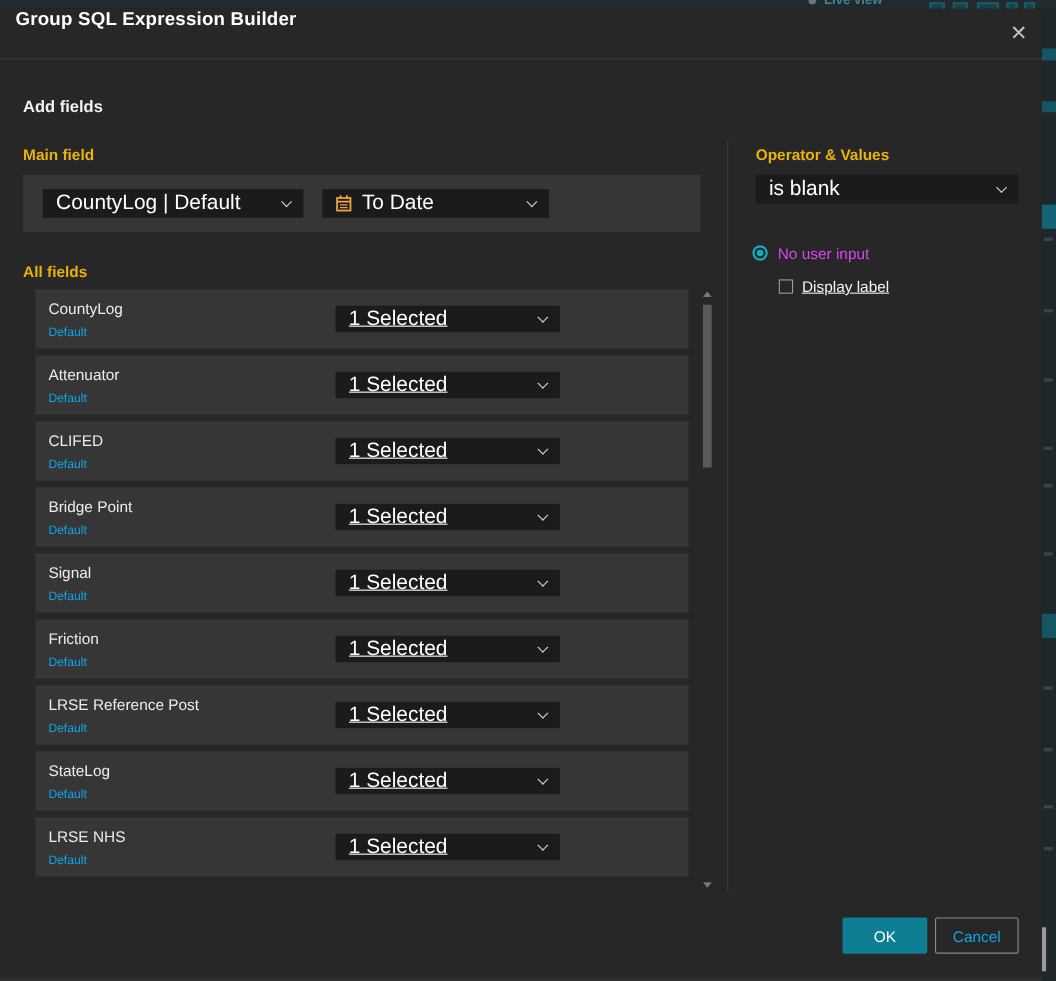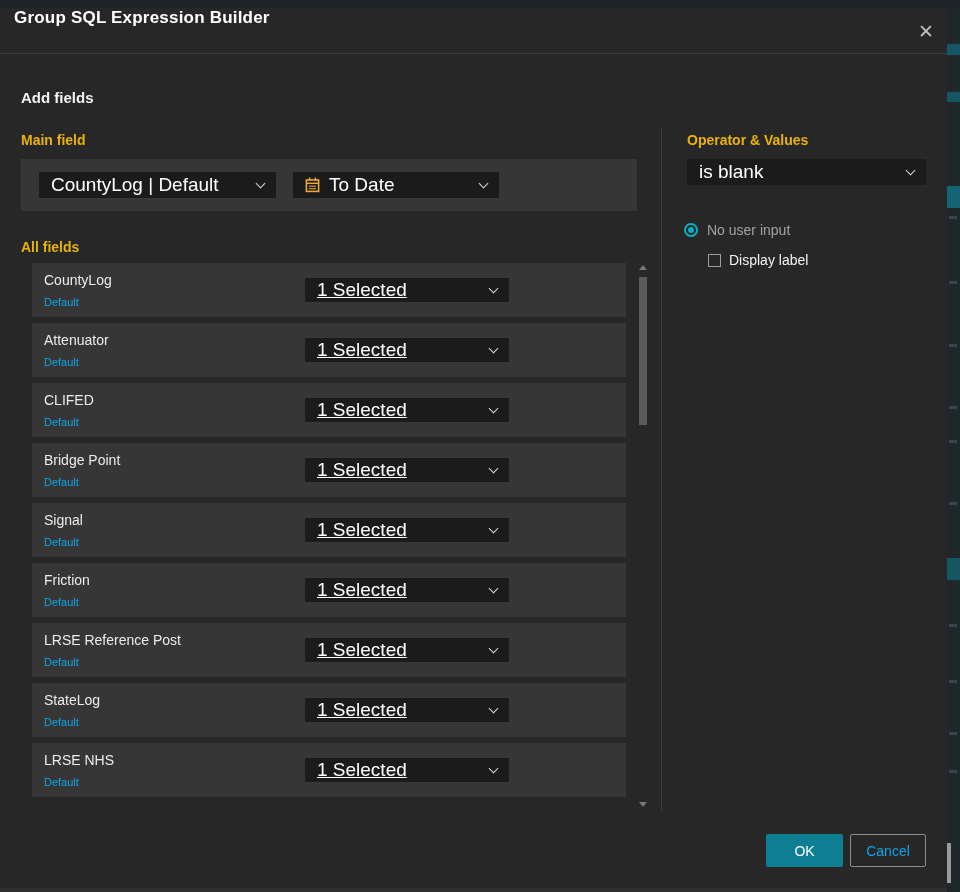--- a/index.html
+++ b/index.html
@@ -78,40 +78,51 @@
 
   
   .dd-operator { position:absolute; left:687px; top:151px; width:239px; height:26px; }
   .radio-row { position:absolute; left:684px; top:214px; display:flex;
             align-items:center; gap:9px; cursor:pointer; }
   .radio-outer { width:14px; height:14px; border-radius:50%;
             border:2px solid var(--radio-teal,#0caebf); display:flex;
             align-items:center; justify-content:center; background:#272727; flex:none; }
   .radio-inner { width:6px; height:6px; border-radius:50%;
             background:var(--radio-teal,#0caebf); }
-  .radio-label { font-size:14px; color:#a3a3a3; }
+  .radio-label { font-size:14px; color:#d946ef; }
   .check-row { position:absolute; left:708px; top:244px; display:flex;
             align-items:center; gap:8px; cursor:pointer; }
   .checkbox { width:13px; height:13px; border:1.5px solid #9c9c9c;
             background:transparent; flex:none; }
-  .check-label { font-size:14px; color:#f2f2f2; }
+  .check-label { font-size:14px; color:#f2f2f2;text-decoration:underline; }
 
   
   .btn { position:absolute; top:826px; height:33px; display:flex;
             align-items:center; justify-content:center; font-size:14px;
             cursor:pointer; border-radius:2px; }
   .btn-ok { left:766px; width:77px; background:var(--accent-teal,#0e7e93); color:#fff; }
   .btn-cancel { left:850px; width:76px; background:transparent;
             border:1px solid #8b8b8b; color:#0ea5e9; }
 </style>
 </head>
 <body>
 
 <div class="screen">
 
+  <div class="bg-top">
+    <div class="live-wrap">
+      <span class="live-dot"></span>
+      <span>Live view</span>
+    </div>
+    <span class="frag" style="left:845px; width:14px;"></span>
+    <span class="frag" style="left:866px; width:14px;"></span>
+    <span class="frag" style="left:888px; width:20px;"></span>
+    <span class="frag" style="left:915px; width:10px;"></span>
+    <span class="frag" style="left:931px; width:10px;"></span>
+  </div>
 
   <div class="bg-right">
     <span class="tealbox" style="top:36px; height:11px;"></span>
     <span class="tealbox" style="top:84px; height:10px;"></span>
     <span class="tealbox" style="top:178px; height:22px; background:#156476;"></span>
     <span class="speck" style="top:208px;"></span>
     <span class="speck" style="top:273px;"></span>
     <span class="speck" style="top:336px;"></span>
     <span class="speck" style="top:398px;"></span>
     <span class="speck" style="top:432px;"></span>

